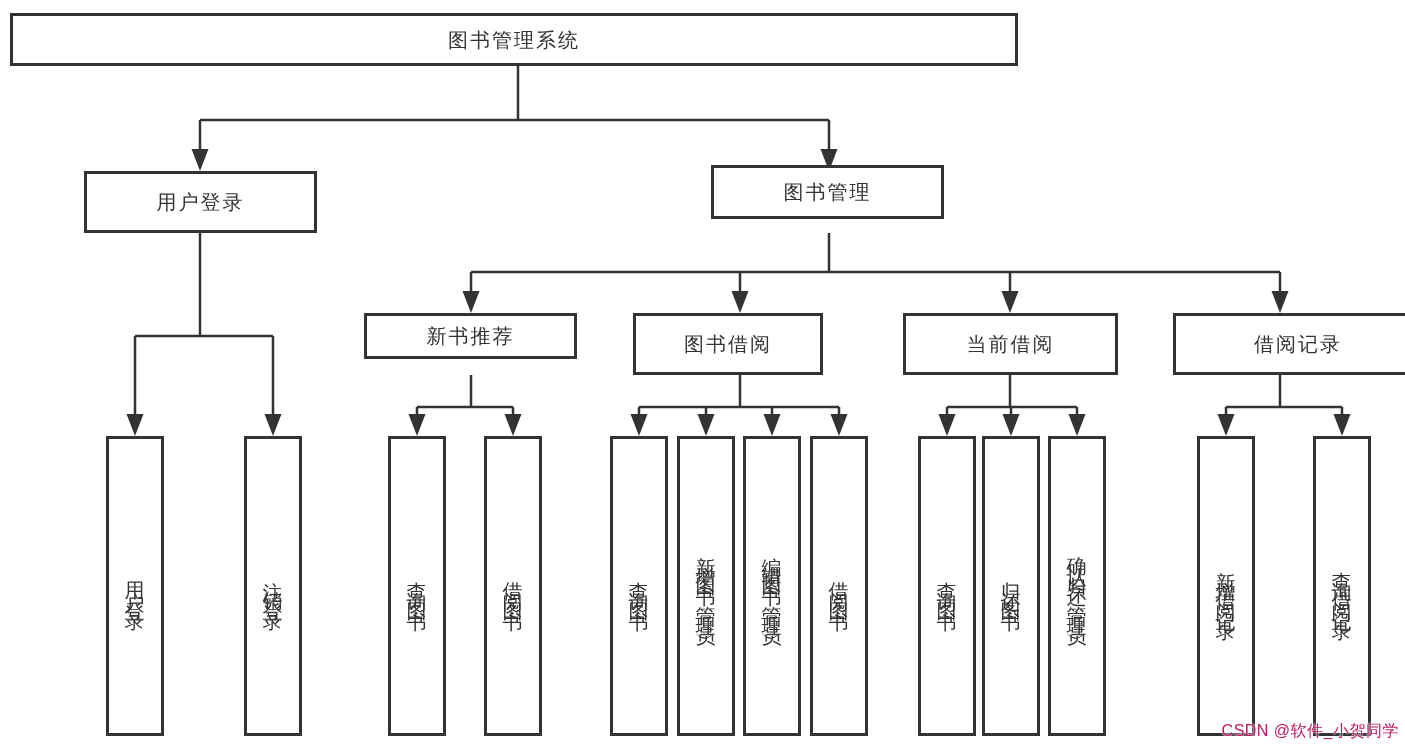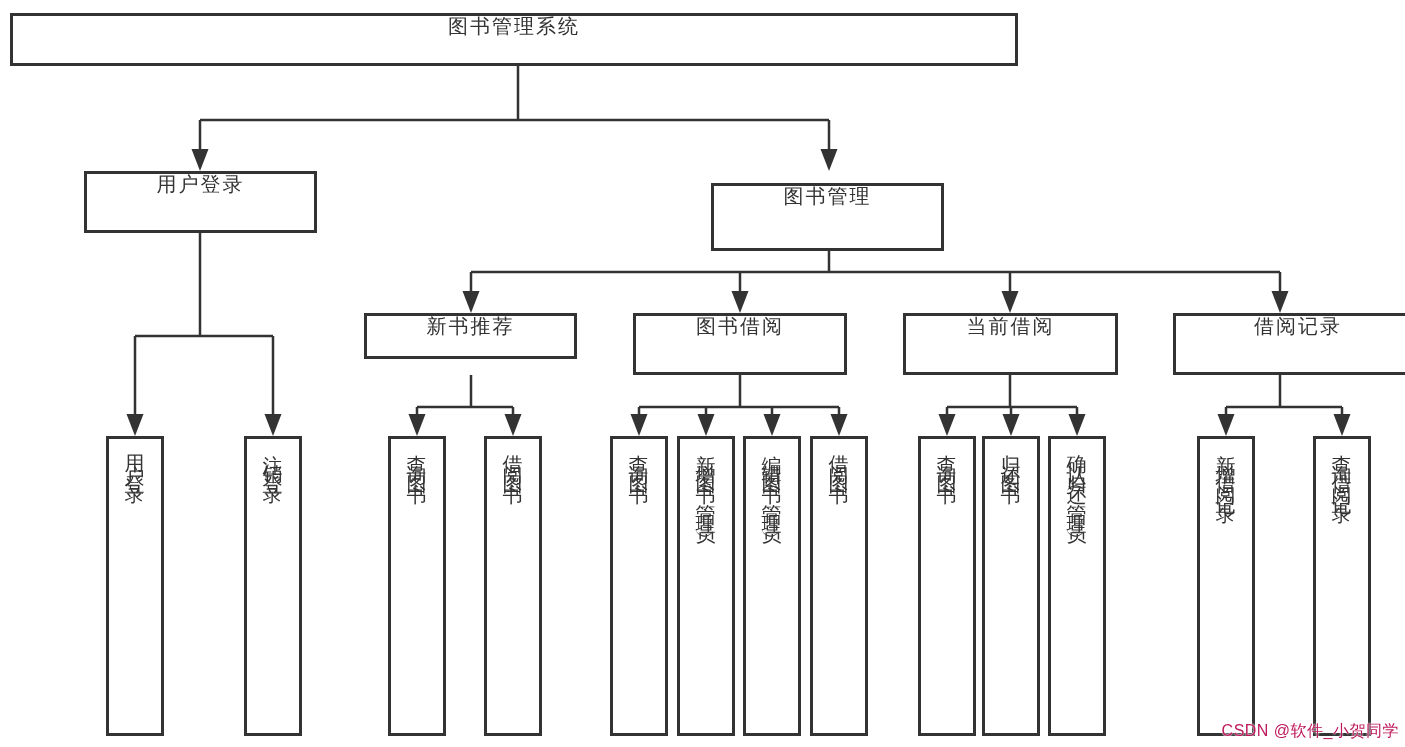--- a/index.html
+++ b/index.html
@@ -5,21 +5,21 @@
   html,body{margin:0;padding:0;background:#ffffff;}
   .canvas{
     position:relative;width:1405px;height:747px;background:#ffffff;
     font-family:"Liberation Sans", sans-serif;color:#333333;overflow:hidden;
   }
   .connectors{position:absolute;left:0;top:0;pointer-events:none;}
   .connectors path{stroke:#333333;stroke-width:2.5;fill:none;}
   .connectors polygon{fill:#333333;stroke:none;}
   .node{
     position:absolute;box-sizing:border-box;background:#ffffff;
-    border:3px solid #333333;display:flex;justify-content:center;
+    border:3px solid #333333;display:flex;align-items:center;justify-content:center;
     font-size:20px;line-height:1;color:#333333;
   }
   .node .lbl{letter-spacing:2px;white-space:nowrap;}
   .leaf{
     top:436px;width:58px;height:300px;
   }
   .leaf .lbl{
     writing-mode:vertical-rl;text-orientation:mixed;
     letter-spacing:10px;white-space:normal;
     max-height:284px;
@@ -80,28 +80,28 @@
     </g>
   </svg>
 
   <div class="node" style="left:10px;top:13px;width:1008px;height:53px">
     <span class="lbl">图书管理系统</span>
   </div>
 
   <div class="node" style="left:84px;top:171px;width:233px;height:62px">
     <span class="lbl">用户登录</span>
   </div>
-  <div class="node" style="left:711px;top:183px;width:233px;height:68px">
+  <div class="node" style="left:711px;top:165px;width:233px;height:54px">
     <span class="lbl">图书管理</span>
   </div>
 
   <div class="node" style="left:364px;top:313px;width:213px;height:46px">
     <span class="lbl">新书推荐</span>
   </div>
-  <div class="node" style="left:633px;top:313px;width:214px;height:62px">
+  <div class="node" style="left:633px;top:313px;width:190px;height:62px">
     <span class="lbl">图书借阅</span>
   </div>
   <div class="node" style="left:903px;top:313px;width:215px;height:62px">
     <span class="lbl">当前借阅</span>
   </div>
   <div class="node" style="left:1173px;top:313px;width:250px;height:62px">
     <span class="lbl">借阅记录</span>
   </div>
 
   <div class="node leaf" style="left:106px">

